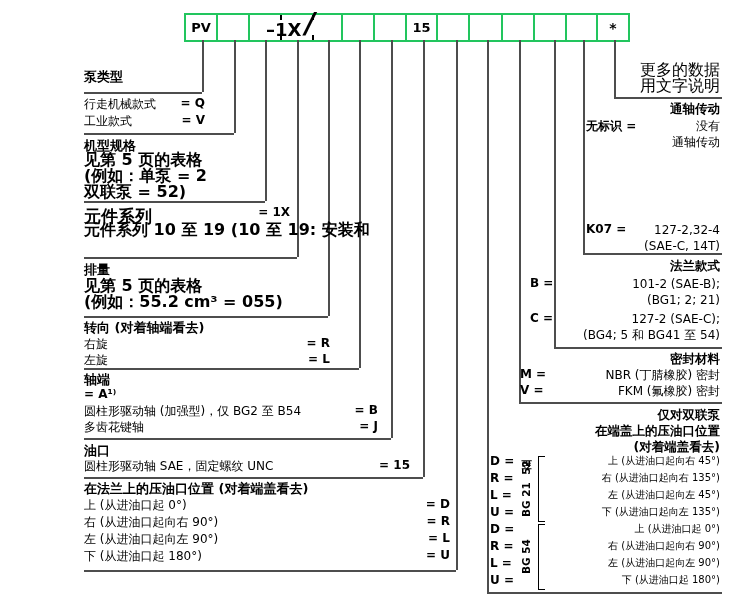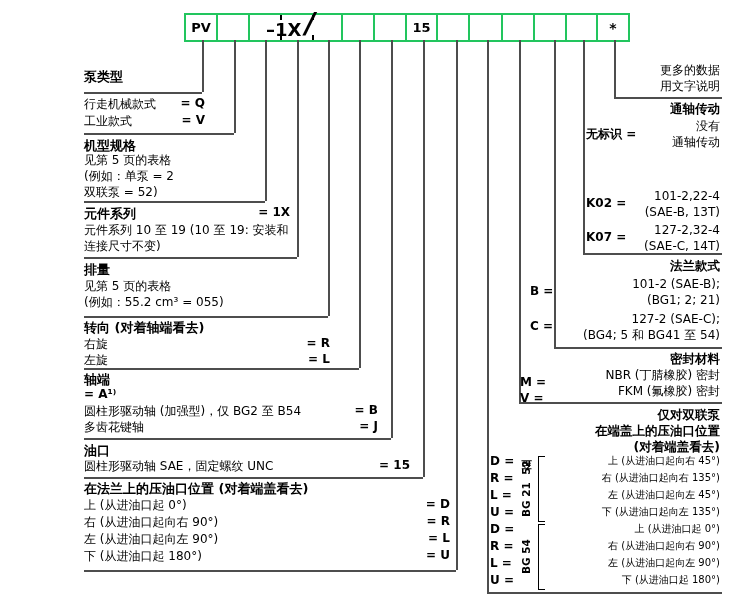--- a/index.html
+++ b/index.html
@@ -17,29 +17,29 @@
   
   .vl{position:absolute;width:1.5px;background:#4d4d4d;}
   .hl{position:absolute;height:1.5px;background:#4d4d4d;}
   
   .lhead{position:absolute;left:84px;font-weight:bold;font-size:13px;white-space:nowrap;}
   .lrows{position:absolute;left:84px;}
   .lrow{display:flex;justify-content:space-between;height:17px;align-items:flex-start;white-space:nowrap;}
   .lrow16{height:16px;}
   .lbl{font-size:12px;}
   .val{font-weight:bold;font-size:12px;}
-  .llines{position:absolute;left:84px;line-height:16px;font-size:12px;white-space:nowrap;}
+  .llines{position:absolute;left:84px;line-height:16px;font-size:16px;white-space:nowrap;font-weight:bold;}
   .headrow{position:absolute;left:84px;display:flex;justify-content:space-between;font-size:12px;white-space:nowrap;}
-  .headrow .hname{font-weight:bold;font-size:13px;}
-  
-  .rtext{position:absolute;text-align:right;line-height:16px;font-size:12px;white-space:nowrap;}
+  .headrow .hname{font-weight:bold;font-size:17px;}
+  
+  .rtext{position:absolute;text-align:right;line-height:16px;font-size:16px;white-space:nowrap;}
   .rhead{position:absolute;right:20px;font-weight:bold;font-size:12.5px;white-space:nowrap;}
   .rentry{position:absolute;left:584px;right:20px;}
   .rentry3{left:528px;}
-  .rcode{position:absolute;left:2px;top:0;font-weight:bold;font-size:12px;white-space:nowrap;margin-top:8px;}
+  .rcode{position:absolute;left:2px;top:0;font-weight:bold;font-size:12px;white-space:nowrap;}
   .rvals{text-align:right;line-height:16px;font-size:12px;white-space:nowrap;}
   .sealrow{position:absolute;left:520px;right:20px;display:flex;justify-content:space-between;white-space:nowrap;}
   .grp{position:absolute;left:488px;width:232px;height:70px;}
   .gcodes{position:absolute;left:2px;top:0;}
   .gcode{height:17px;font-weight:bold;font-size:12px;}
   .rot{position:absolute;left:30px;top:0;bottom:0;width:16px;display:flex;align-items:center;justify-content:center;
        writing-mode:vertical-rl;transform:rotate(180deg);font-size:10.5px;font-weight:bold;white-space:nowrap;}
   .brk{position:absolute;left:50px;top:2px;bottom:2px;width:6px;
        border-left:1.5px solid #000;border-top:1.5px solid #000;border-bottom:1.5px solid #000;}
   .gdescs{position:absolute;right:0;top:0;text-align:right;}
@@ -127,21 +127,20 @@
     <div>(例如：单泵 = 2</div>
     <div>双联泵 = 52)</div>
   </div>
 
   <div class="headrow" style="top:205px;width:206px">
     <span class="hname">元件系列</span>
     <span class="val">= 1X</span>
   </div>
   <div class="llines" style="top:222px">
     <div>元件系列 10 至 19 (10 至 19: 安装和</div>
-    <div>连接尺寸不变)</div>
   </div>
 
   <div class="lhead" style="top:261px">排量</div>
   <div class="llines" style="top:278px">
     <div>见第 5 页的表格</div>
     <div>(例如：55.2 cm³ = 055)</div>
   </div>
 
   <div class="lhead" style="top:319px">转向 (对着轴端看去)</div>
   <div class="lrows" style="top:336px;width:246px">
@@ -202,27 +201,20 @@
     <div>更多的数据</div>
     <div>用文字说明</div>
   </div>
 
   <div class="rhead" style="top:101px">通轴传动</div>
   <div class="rentry" style="top:118px">
     <span class="rcode">无标识 =</span>
     <div class="rvals">
       <div>没有</div>
       <div>通轴传动</div>
-    </div>
-  </div>
-  <div class="rentry" style="top:188px">
-    <span class="rcode">K02 =</span>
-    <div class="rvals">
-      <div>101-2,22-4</div>
-      <div>(SAE-B, 13T)</div>
     </div>
   </div>
   <div class="rentry" style="top:222px">
     <span class="rcode">K07 =</span>
     <div class="rvals">
       <div>127-2,32-4</div>
       <div>(SAE-C, 14T)</div>
     </div>
   </div>
 

